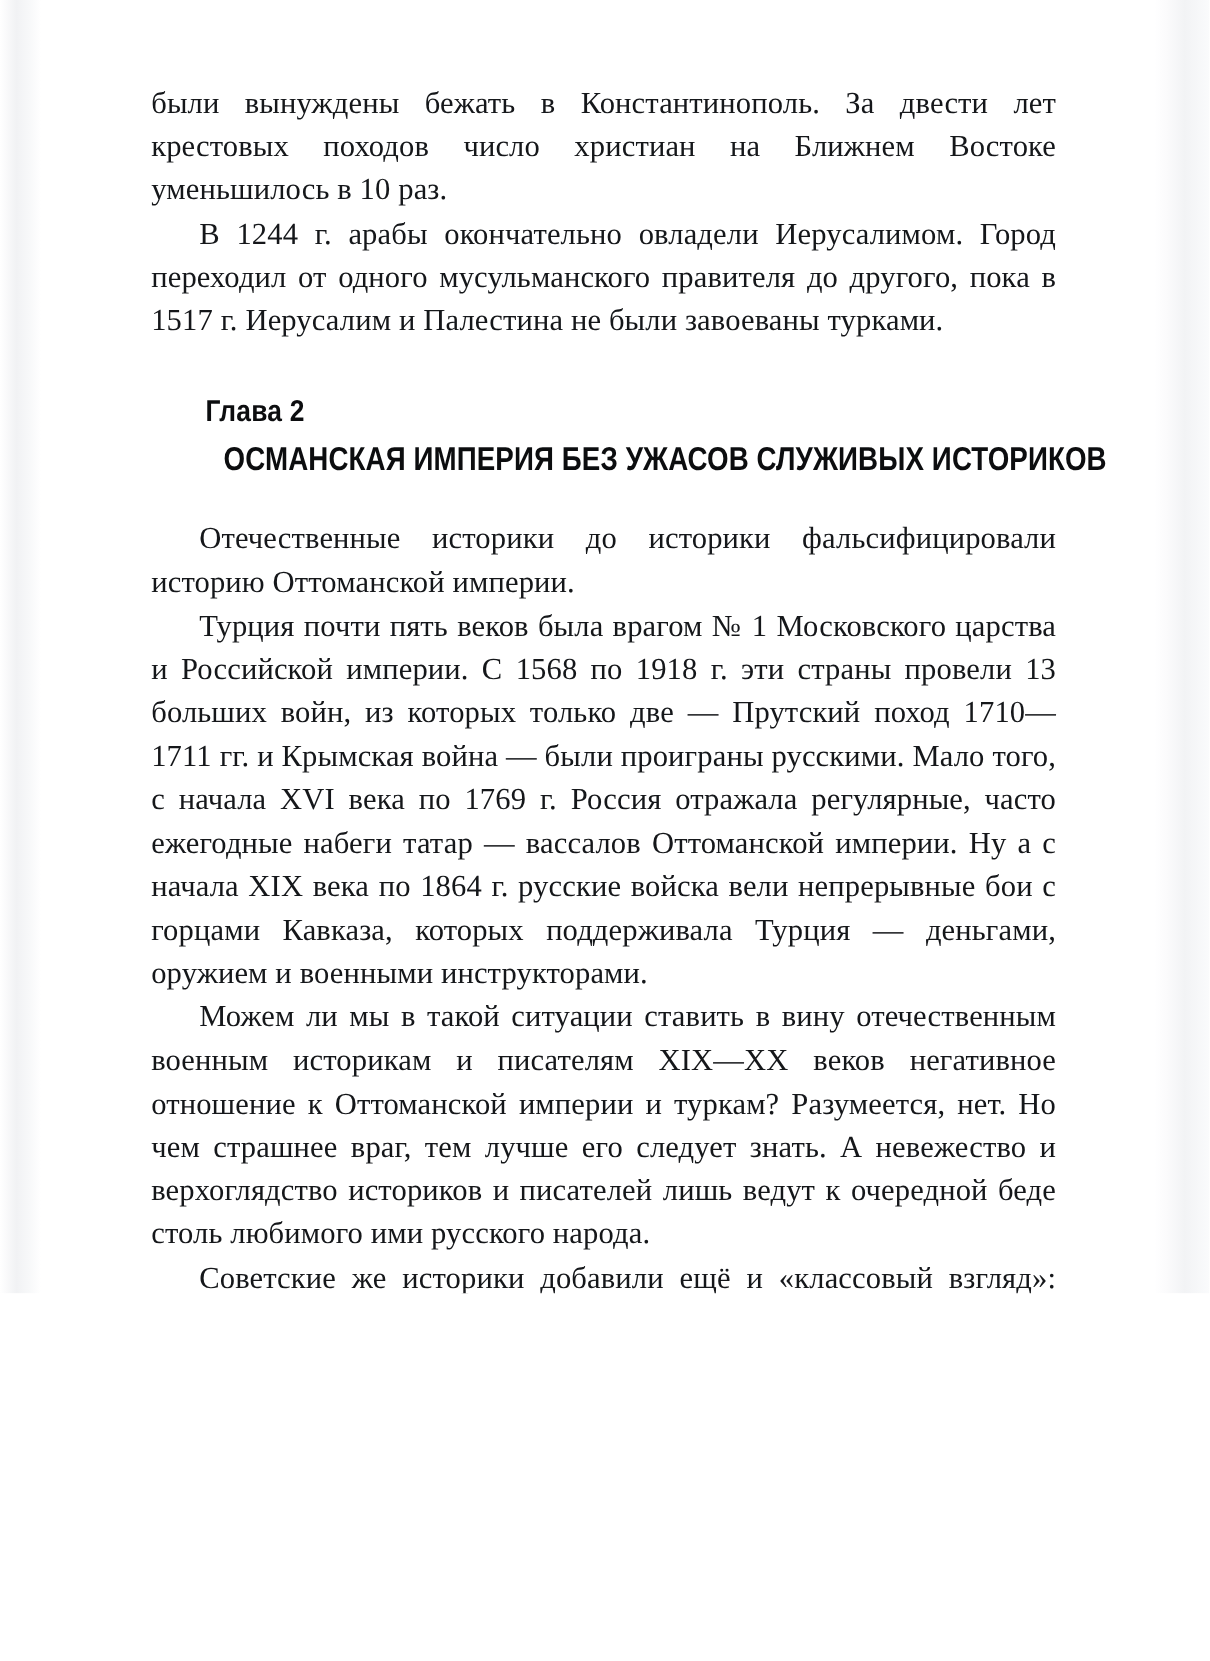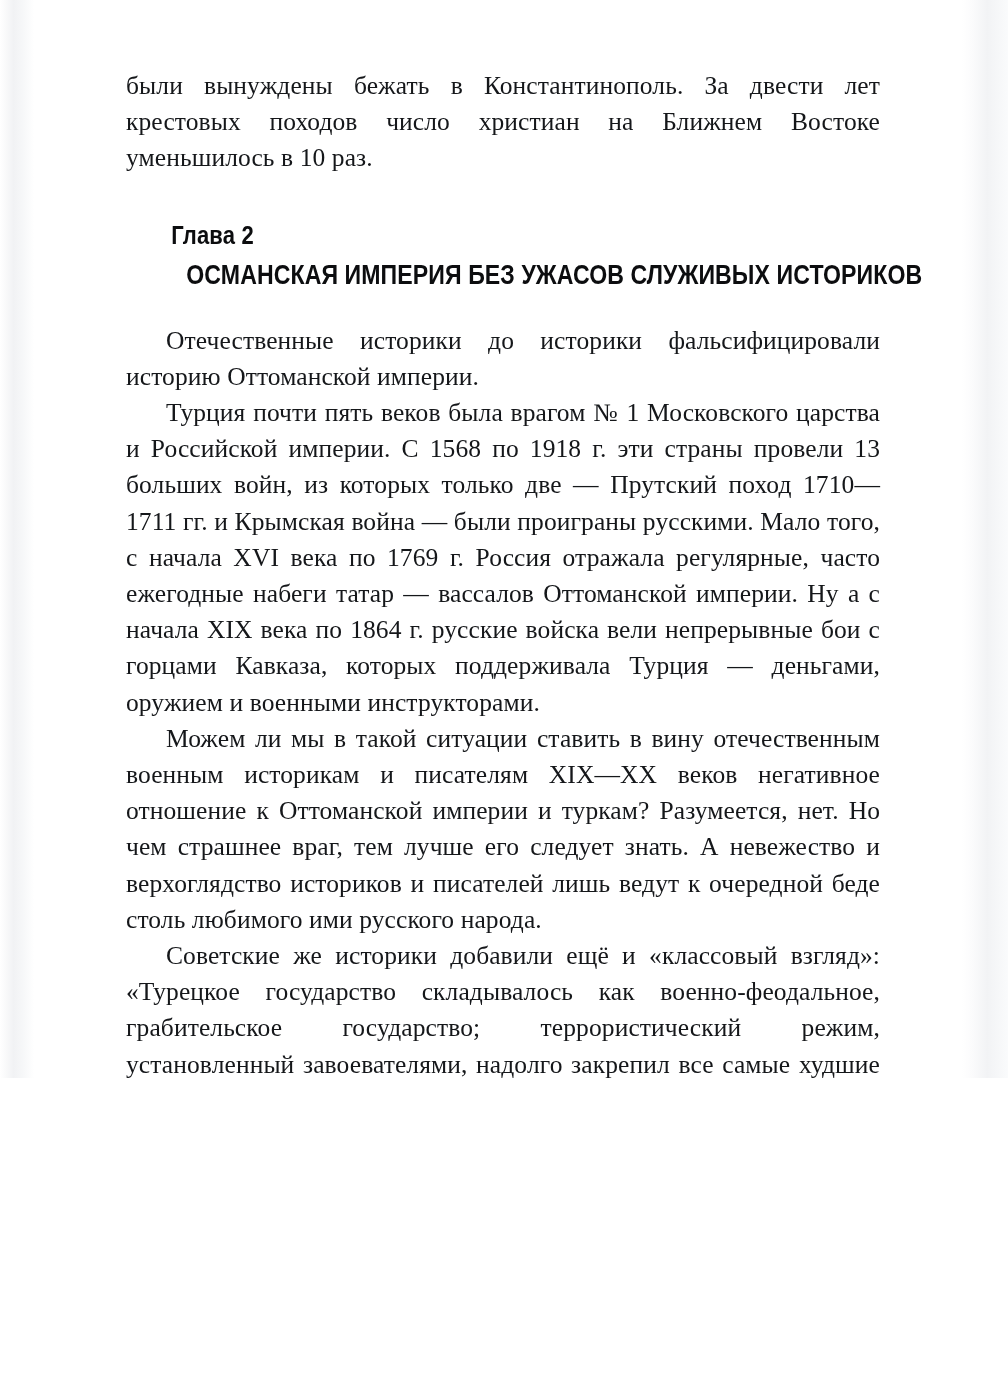--- a/index.html
+++ b/index.html
@@ -120,20 +120,21 @@
 
 <div class="page">
 
   <div class="edge-left"></div>
   <div class="edge-right"></div>
 
   <div class="content">
 
     <p class="body-par no-indent">были вынуждены бежать в Константинополь. За двести лет крестовых походов число христиан на Ближнем Востоке уменьшилось в 10 раз.</p>
 
+    <p class="body-par">В 1244 г. арабы окончательно овладели Иерусалимом. Город переходил от одного мусульманского правителя до другого, пока в 1517 г. Иерусалим и Палестина не были завоеваны турками.</p>
 
     <div class="chapter-block">
       <span class="chapter-label">Глава 2</span>
       <span class="chapter-title">ОСМАНСКАЯ ИМПЕРИЯ БЕЗ УЖАСОВ СЛУЖИВЫХ ИСТОРИКОВ</span>
     </div>
 
     <p class="body-par">Отечественные историки до историки фальсифицировали историю Оттоманской империи.</p>
 
     <p class="body-par">Турция почти пять веков была врагом № 1 Московского царства и Российской империи. С 1568 по 1918 г. эти страны провели 13 больших войн, из которых только две — Прутский поход 1710—1711 гг. и Крымская война — были проиграны русскими. Мало того, с начала XVI века по 1769 г. Россия отражала регулярные, часто ежегодные набеги татар — вассалов Оттоманской империи. Ну а с начала XIX века по 1864 г. русские войска вели непрерывные бои с горцами Кавказа, которых поддерживала Турция — деньгами, оружием и военными инструкторами.</p>
 

